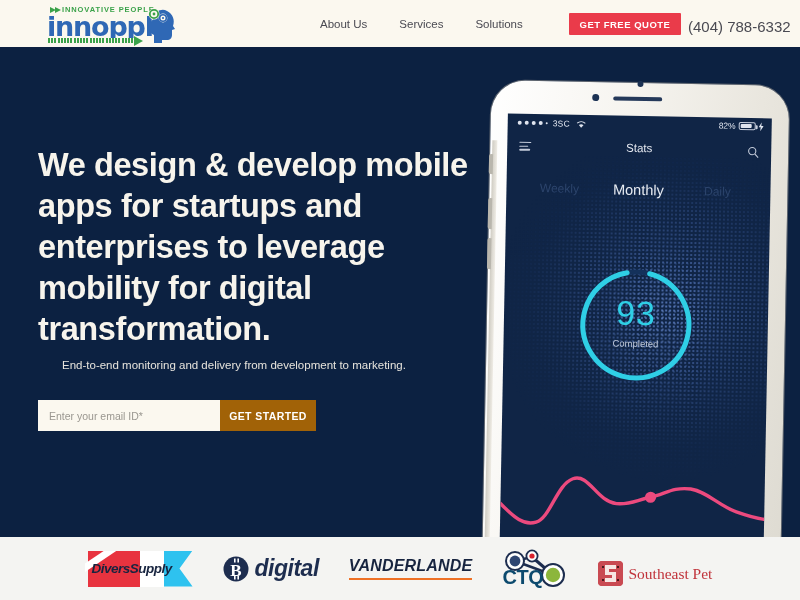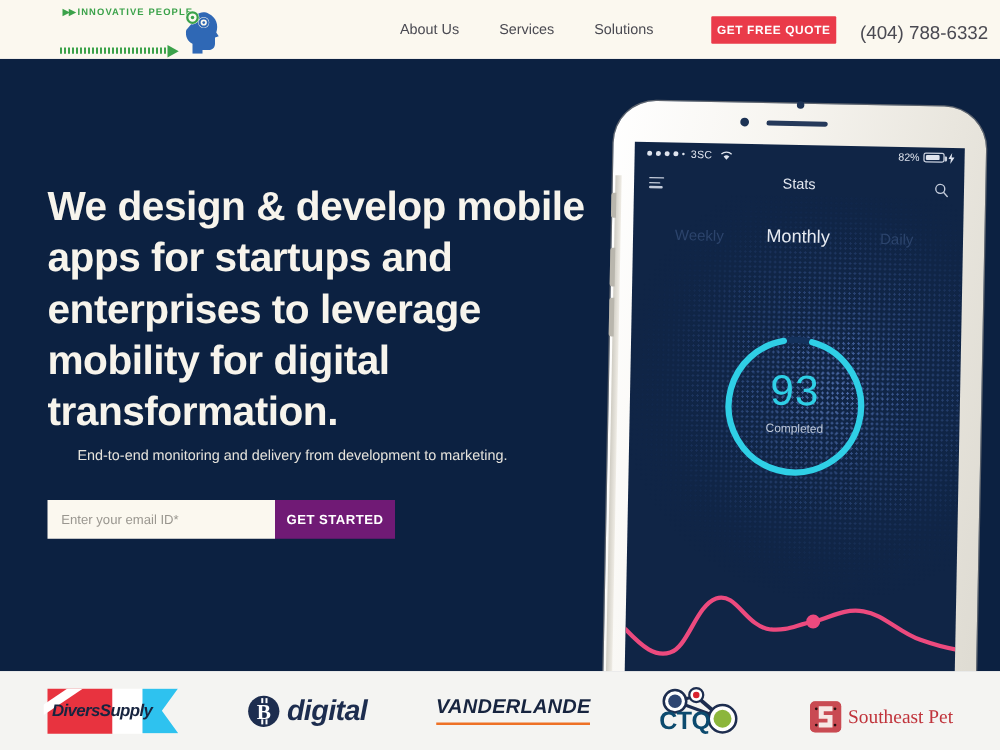--- a/index.html
+++ b/index.html
@@ -65,21 +65,21 @@
   #nav {
     position: absolute; left: 320px; top: 0; height: 47px;
     display: flex; align-items: center; gap: 32px;
   }
   .nav-item {
     font-size: 11.5px; color: #4a4a52; cursor: pointer;
     white-space: nowrap;
   }
   #quote-btn {
     position: absolute; left: 569px; top: 13px;
-    width: 100px; height: 22px;
+    width: 112px; height: 22px;
     background: #ea3b4a; color: #ffffff;
     font-size: 9.5px; font-weight: bold; letter-spacing: 0.5px;
     display: flex; align-items: center; justify-content: center;
     border: none; cursor: pointer; border-radius: 1px;
     font-family: "Liberation Sans", sans-serif;
   }
   #phone-number {
     position: absolute; left: 688px; top: 18px;
     font-size: 15px; color: #4a4a52; white-space: nowrap;
   }
@@ -110,21 +110,21 @@
   }
   #email-input {
     width: 182px; height: 31px;
     background: #fbf8ef; border: none; outline: none;
     padding: 0 11px; font-size: 10.5px; color: #33333a;
     font-family: "Liberation Sans", sans-serif;
   }
   #email-input::placeholder { color: #9a9790; }
   #start-btn {
     width: 96px; height: 31px;
-    background: #701a75; color: #ffffff; border: none;
+    background: #a16207; color: #ffffff; border: none;
     font-size: 10.5px; font-weight: bold; letter-spacing: 0.4px;
     cursor: pointer; font-family: "Liberation Sans", sans-serif;
   }
 
   
   #phone-wrap {
     position: absolute; left: 487px; top: 36px;
     width: 305px; height: 470px;
     transform: rotate(1.1deg);
   }
@@ -274,21 +274,21 @@
   }
 
   
   #logo-strip {
     position: absolute; left: 0; top: 537px; width: 800px; height: 63px;
     background: #f4f4f2;
     display: flex; align-items: center;
   }
   #strip-inner {
     width: 800px; display: flex; align-items: center;
-    justify-content: center; gap: 55px;
+    justify-content: center; gap: 30px;
   }
   .client-logo { display: flex; align-items: center; justify-content: center; }
 
   
   #ds-logo { position: relative; width: 105px; height: 36px; }
   #ds-red {
     position: absolute; left: 0; top: 0; width: 52px; height: 36px; background: #e8333f;
   }
   #ds-slash {
     position: absolute; left: -3px; top: 0; width: 58px; height: 36px; overflow: hidden;
@@ -351,20 +351,21 @@
 <body>
 
 <div id="page">
 
   <div id="header">
 
     <div id="logo-block">
       <div id="logo-arrow-small"></div>
       <div id="logo-arrow-small2"></div>
       <div id="logo-tag">INNOVATIVE PEOPLE</div>
+      <div id="logo-word">innoppl</div>
       <div id="logo-underline"></div>
       <div id="logo-underline-arrow"></div>
       <svg id="logo-head" width="35" height="36" viewBox="0 0 35 36">
         <path d="M13 10 C13 4, 20 1, 25 4 C31 7, 33 13, 31 19 L33 22 L30 23 L30 28 C30 31, 28 33, 25 33 L20 33 L20 36 L12 36 L12 28 C8 26, 6 22, 7 17 Z" fill="#2f68b5"></path>
         <circle cx="12" cy="7" r="5.5" fill="#fbf8ef"></circle>
         <circle cx="12" cy="7" r="4.2" fill="none" stroke="#3ba24a" stroke-width="1.8"></circle>
         <circle cx="12" cy="7" r="1.4" fill="#3ba24a"></circle>
         <circle cx="21" cy="11" r="4.4" fill="#fbf8ef"></circle>
         <circle cx="21" cy="11" r="3.3" fill="none" stroke="#2f68b5" stroke-width="1.6"></circle>
         <circle cx="21" cy="11" r="1.1" fill="#2f68b5"></circle>

